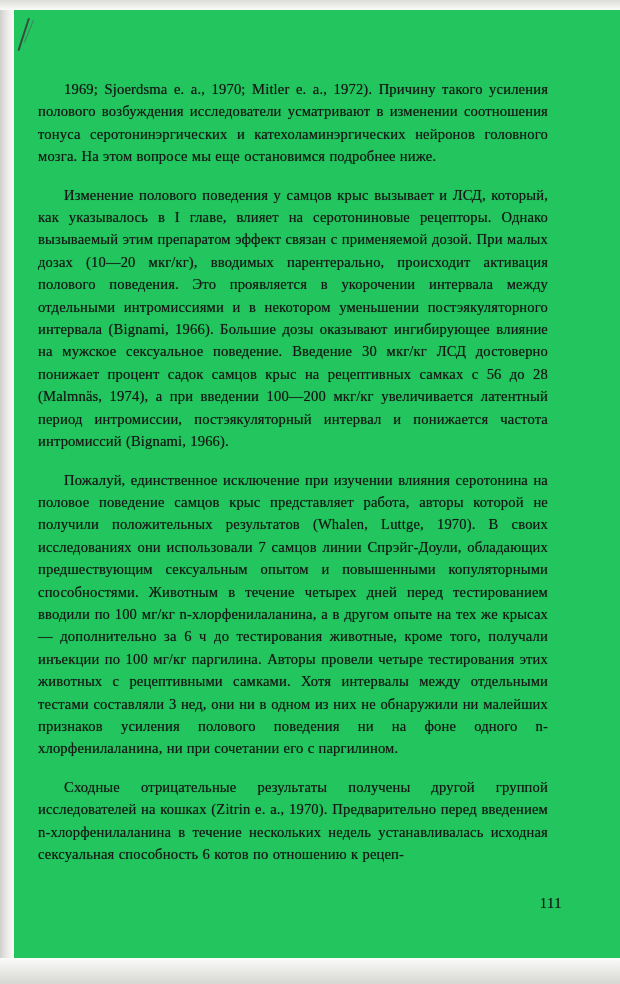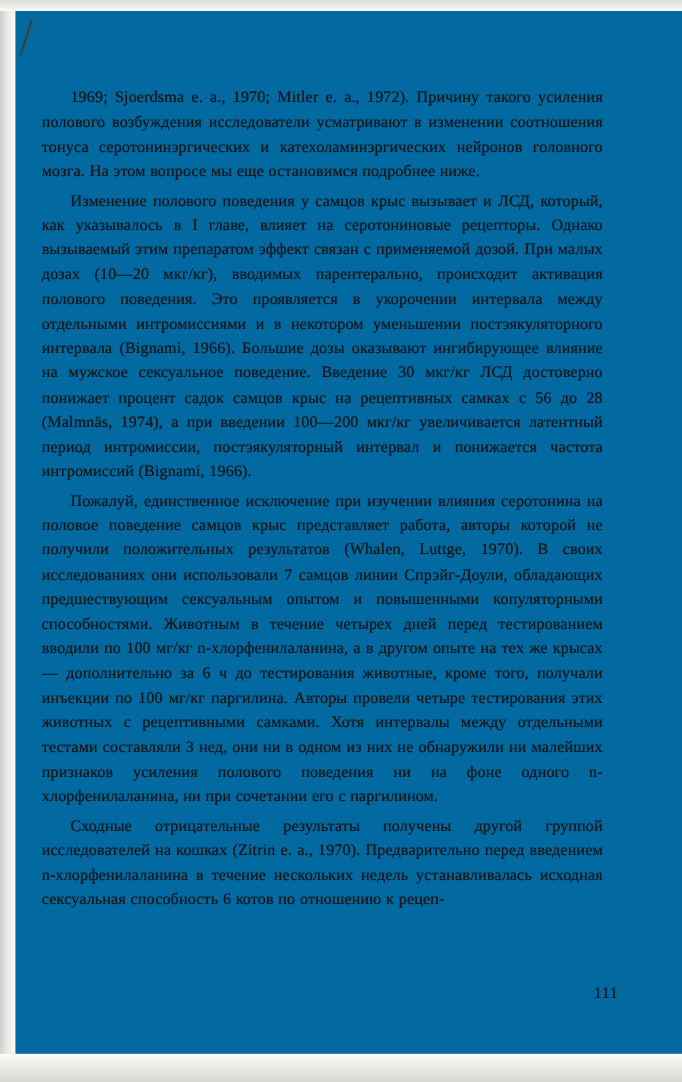--- a/index.html
+++ b/index.html
@@ -11,21 +11,21 @@
     width: 620px;
     height: 984px;
     font-family: "Liberation Serif", serif;
     color: #1a1a1a;
     overflow: hidden;
   }
   .page {
     position: relative;
     width: 620px;
     height: 984px;
-    background: #0369a1;
+    background: #22c55e;
     box-sizing: border-box;
   }
   
   .edge-left {
     position: absolute;
     left: 0; top: 0;
     width: 14px; height: 984px;
     background: linear-gradient(to right, #cfcfcc 0%, #e8e8e4 45%, #fbfbf9 100%);
   }
   .edge-top {
@@ -76,21 +76,21 @@
     font-size: 14.6px;
     line-height: 22.4px;
     text-align: justify;
     text-justify: inter-word;
     letter-spacing: 0.15px;
     word-spacing: 0.4px;
     color: #171717;
     text-shadow: 0 0 0.7px rgba(0,0,0,0.55);
   }
   p.para + p.para {
-    margin-top: 4px;
+    margin-top: 16px;
   }
   p.para.indent {
     text-indent: 26px;
   }
   p.para.last {
     text-align: justify;
   }
   .page-number {
     position: absolute;
     right: 58px;

